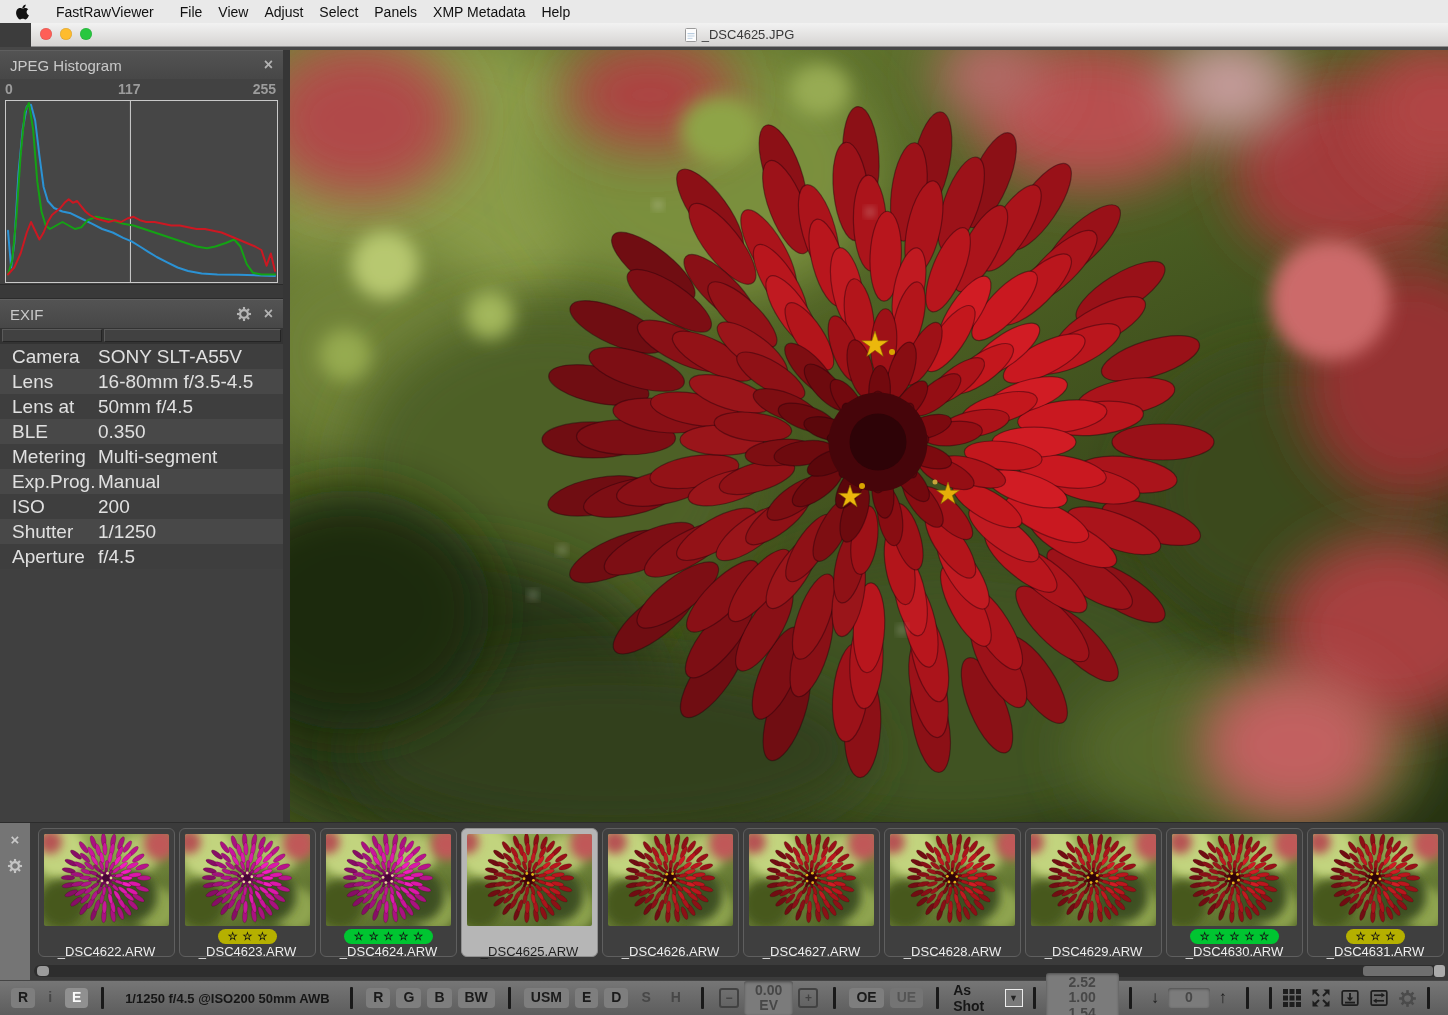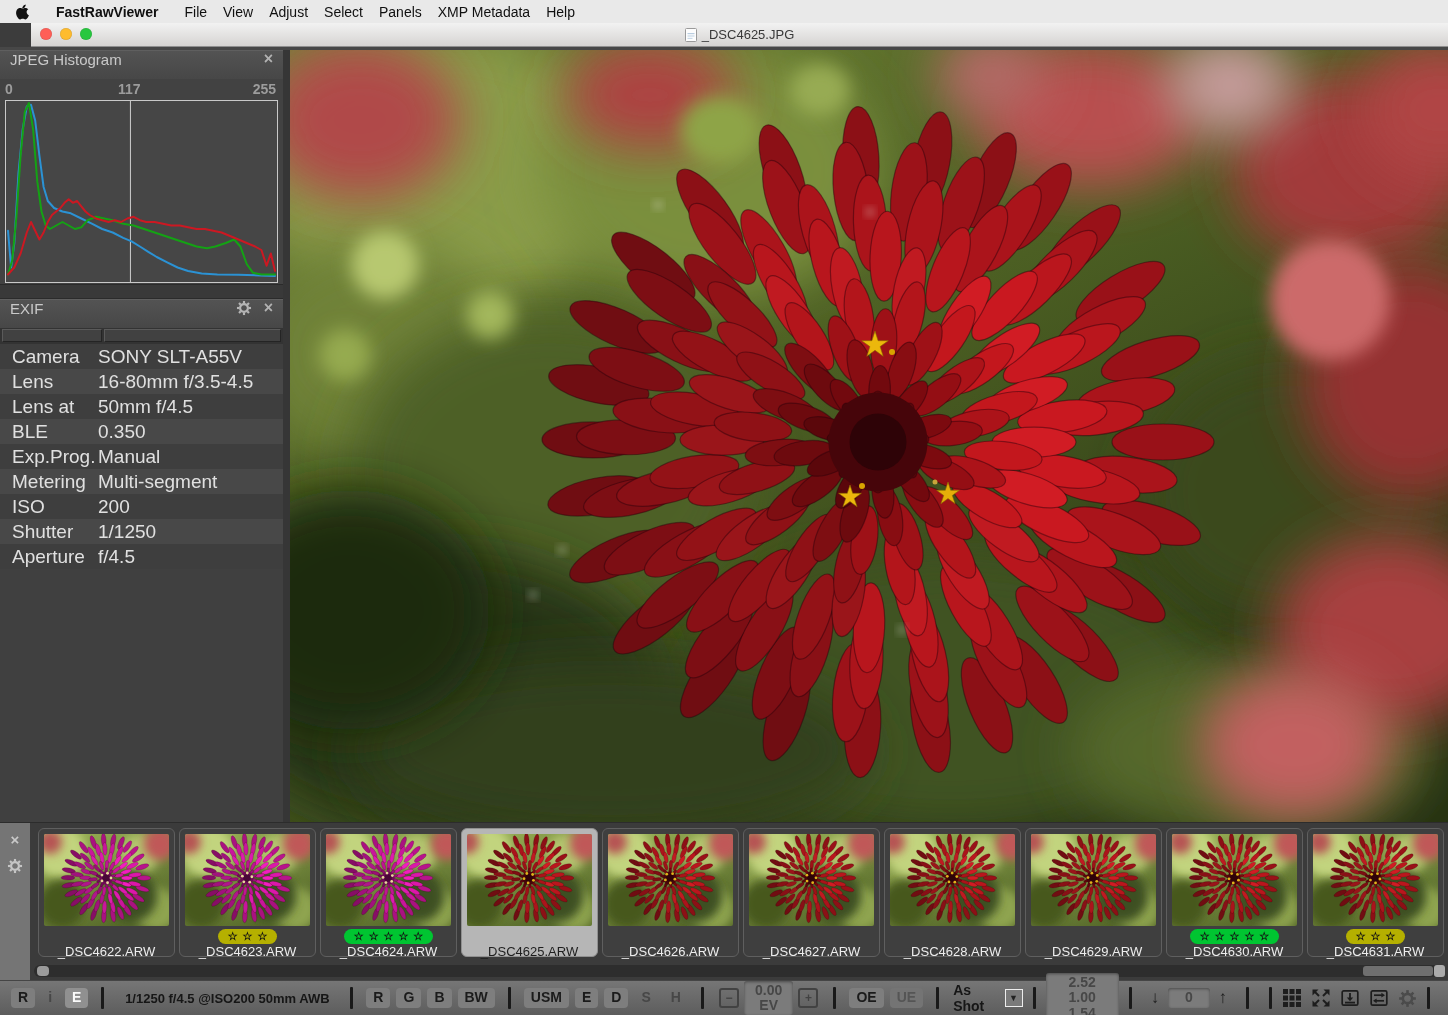--- a/index.html
+++ b/index.html
@@ -2,33 +2,33 @@
 <html><head>
 <meta charset="utf-8">
 <style>
   html,body{margin:0;padding:0;}
   body{width:1448px;height:1015px;overflow:hidden;font-family:"Liberation Sans",sans-serif;-webkit-font-smoothing:antialiased;}
   .app{position:relative;width:1448px;height:1015px;background:#3c3c3c;overflow:hidden;}
 
   
   .menubar{position:absolute;top:0;left:0;right:0;height:23px;background:#e9e9e9;display:flex;align-items:center;padding-left:16px;gap:26px;font-size:14px;color:#101010;box-sizing:border-box;}
   .apple{display:flex;align-items:center;}
-  .appname{font-weight:bold;}
+  .appname{font-weight:normal;}
   .menu-item{cursor:default;}
 
   
   .titlebar{position:absolute;top:23px;left:0;right:0;height:23px;background:linear-gradient(#f2f2f2,#d6d4d2);border-bottom:1px solid #8f8f8f;display:flex;align-items:center;margin-left:31px;}
   .lights{position:absolute;left:9px;top:5px;display:flex;gap:8px;}
   .light{width:12px;height:12px;border-radius:50%;box-shadow:inset 0 0 1px rgba(0,0,0,.35);}
   .title{margin:0 auto;font-size:13px;color:#383838;display:flex;align-items:center;gap:5px;}
 
   
   .content{position:absolute;top:47px;left:0;right:0;height:775px;display:flex;border-top:3px solid #474747;box-sizing:border-box;}
   .sidebar{width:290px;flex:none;background:#424242;border-right:7px solid #363636;box-sizing:border-box;display:flex;flex-direction:column;}
-  .panel-header{height:28px;flex:none;background:linear-gradient(#535353,#474747);border-top:1px solid #5f5f5f;display:flex;align-items:flex-start;padding:0 10px;color:#c9c9c9;font-size:15px;gap:12px;}
+  .panel-header{height:28px;flex:none;background:linear-gradient(#535353,#474747);border-top:1px solid #5f5f5f;display:flex;align-items:center;padding:0 10px;color:#c9c9c9;font-size:15px;gap:12px;}
   .ph-title{flex:1;}
   .ph-close{color:#b2b2b2;font-weight:bold;font-size:16px;line-height:1;cursor:default;}
   .gear-slot{display:flex;align-items:center;}
 
   .hist-labels{position:relative;height:21px;flex:none;color:#9c9c9c;font-weight:bold;font-size:14px;}
   .hl-0{position:absolute;left:5px;top:2px;}
   .hl-117{position:absolute;left:118px;top:2px;}
   .hl-255{position:absolute;right:7px;top:2px;}
   .hist-plot{flex:none;margin:0 5px;height:183px;}
   .groove{height:13px;flex:none;background:#393939;border-top:1px solid #2b2b2b;border-bottom:1px solid #2b2b2b;margin-top:1px;}
@@ -206,26 +206,26 @@
           </div>
           <div class="exif-row">
             <span class="exif-label">Lens at</span>
             <span class="exif-value">50mm f/4.5</span>
           </div>
           <div class="exif-row">
             <span class="exif-label">BLE</span>
             <span class="exif-value">0.350</span>
           </div>
           <div class="exif-row">
+            <span class="exif-label">Metering</span>
+            <span class="exif-value">Multi-segment</span>
+          </div>
+          <div class="exif-row">
             <span class="exif-label">Exp.Prog.</span>
             <span class="exif-value">Manual</span>
-          </div>
-          <div class="exif-row">
-            <span class="exif-label">Metering</span>
-            <span class="exif-value">Multi-segment</span>
           </div>
           <div class="exif-row">
             <span class="exif-label">ISO</span>
             <span class="exif-value">200</span>
           </div>
           <div class="exif-row">
             <span class="exif-label">Shutter</span>
             <span class="exif-value">1/1250</span>
           </div>
           <div class="exif-row">

